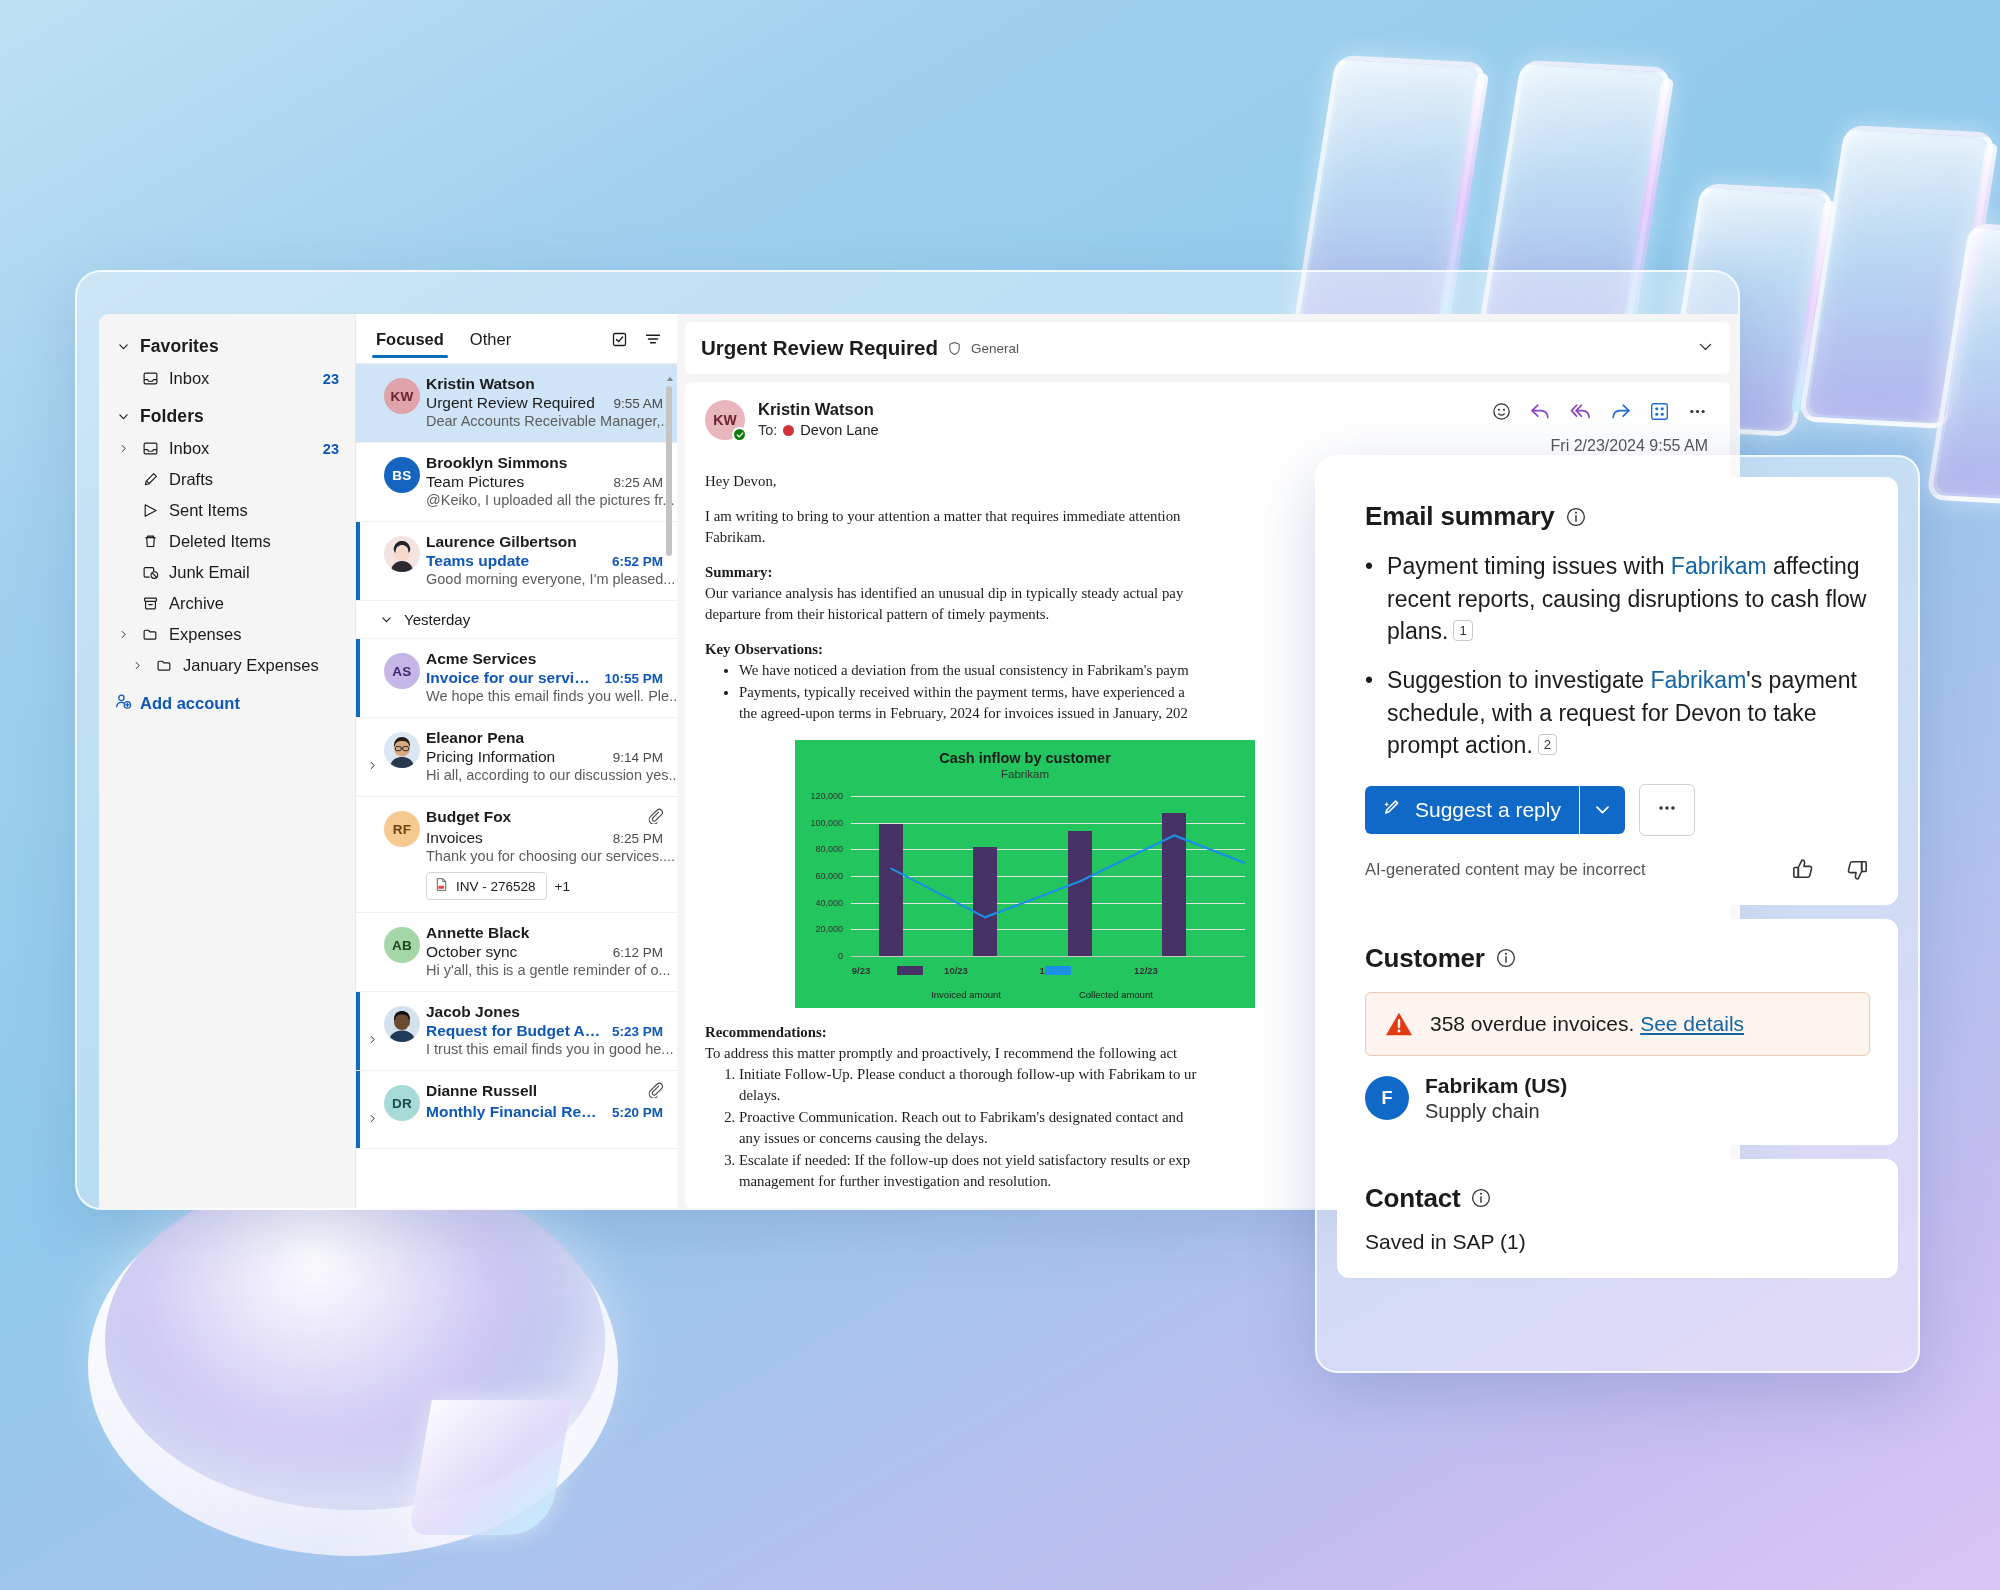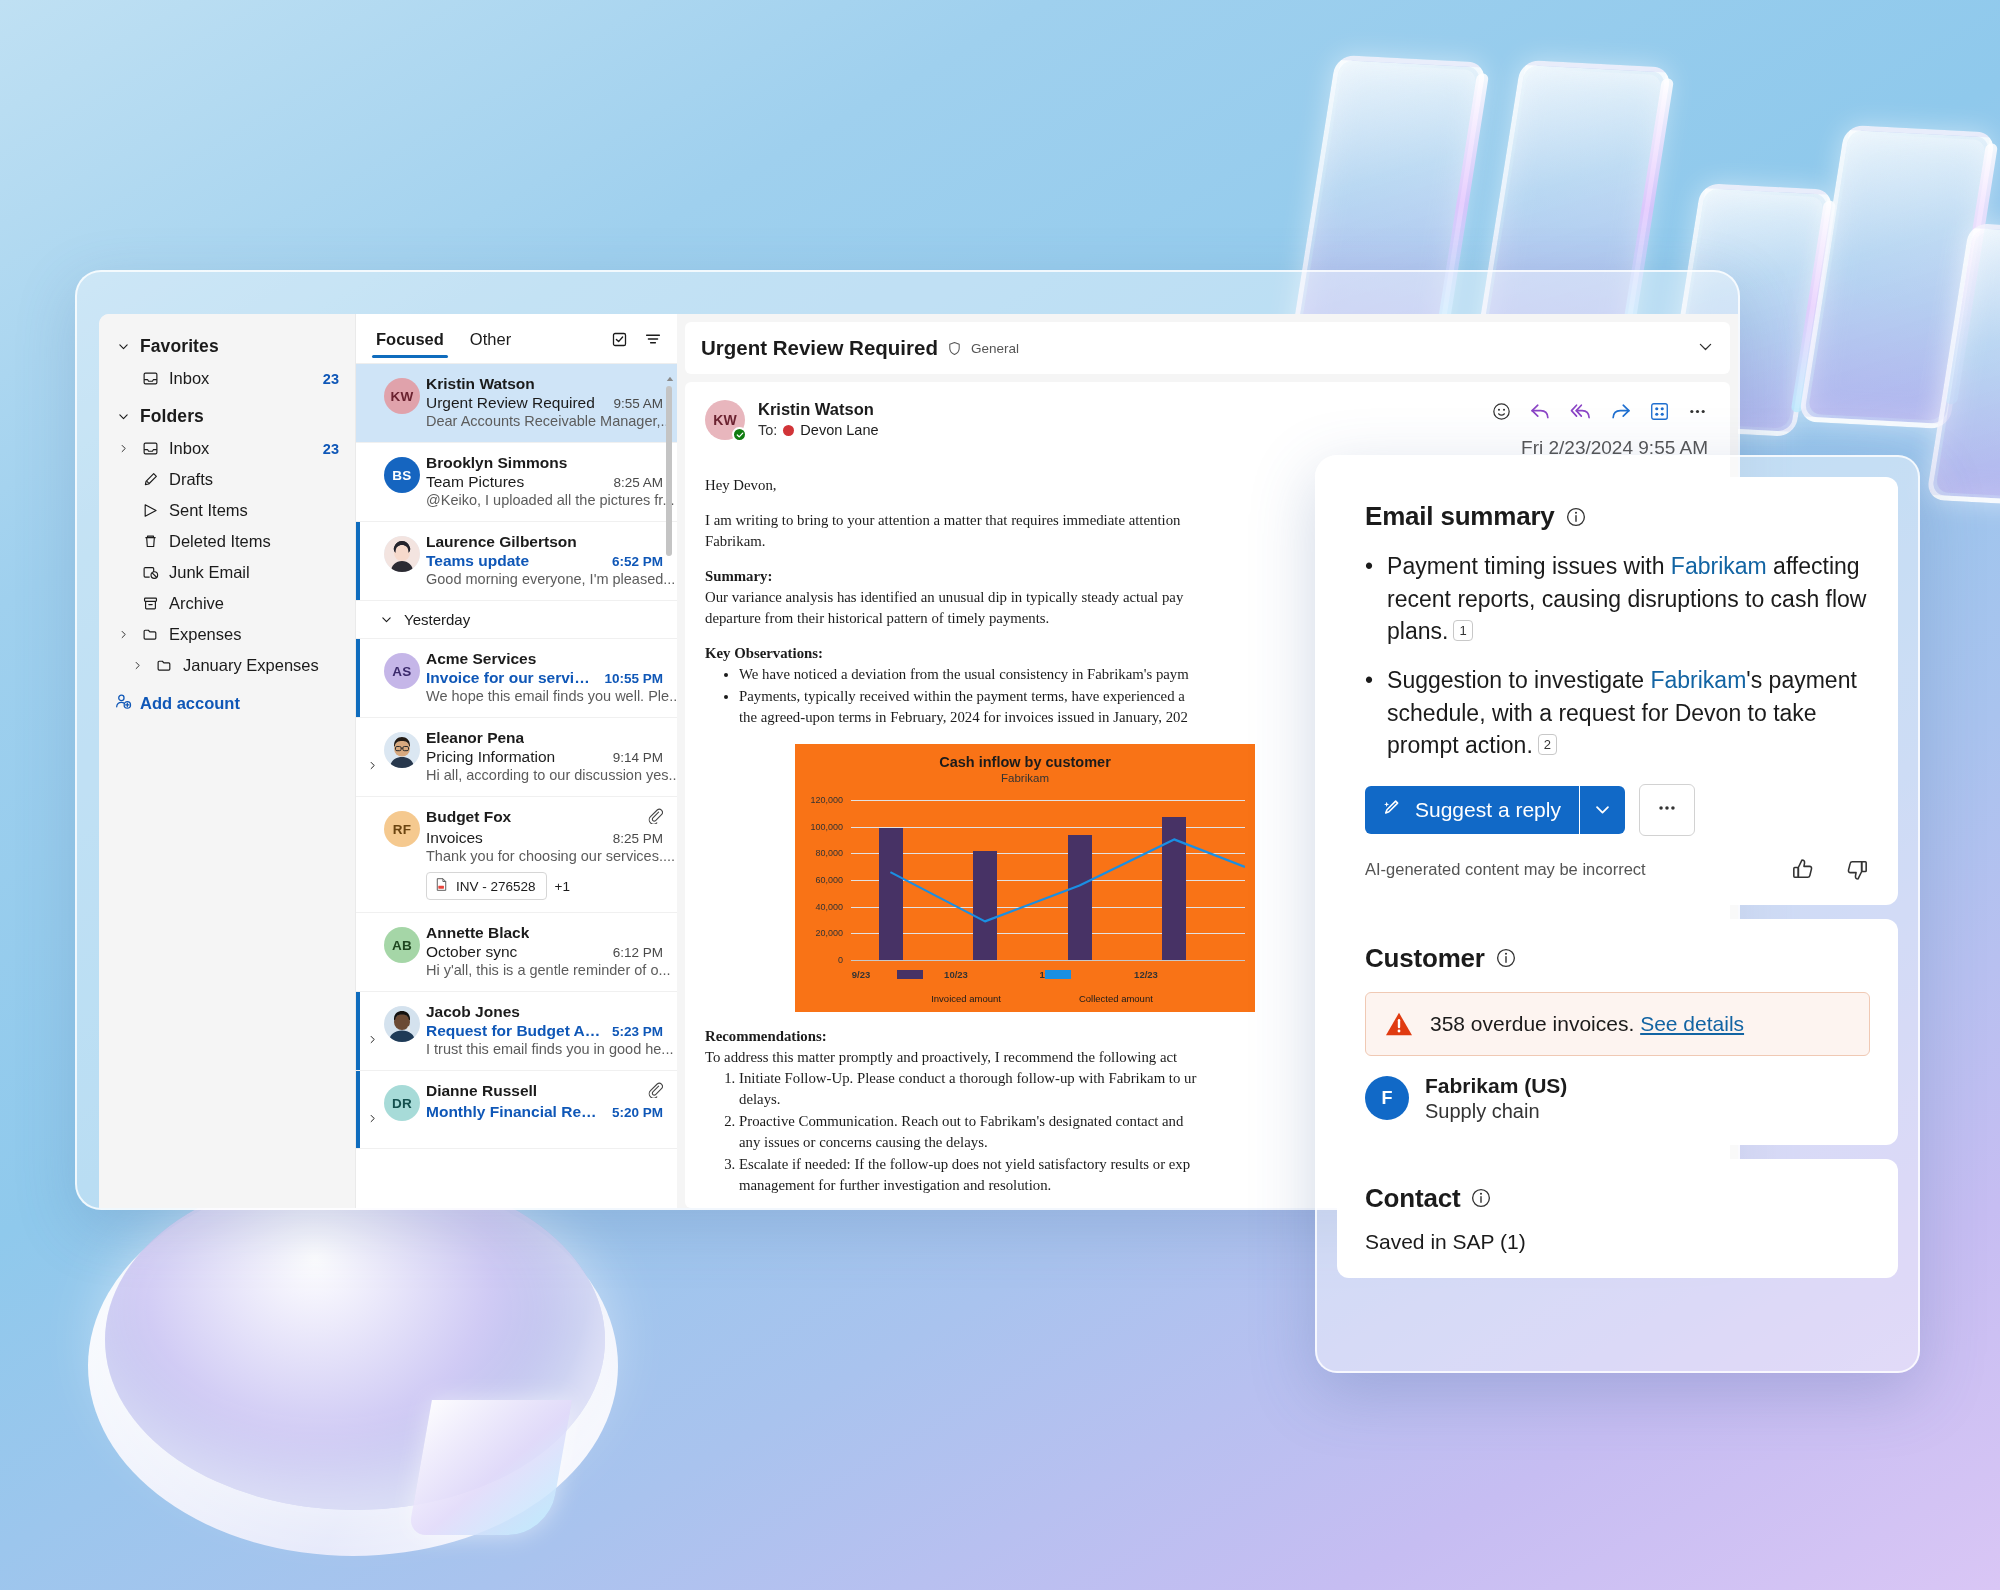--- a/index.html
+++ b/index.html
@@ -178,33 +178,33 @@
     background:#107c10; border:2px solid #fff; display:flex; align-items:center; justify-content:center;
   }
   .sname { font-size: 16.5px; color:#1b1b1b; font-weight:600; }
   .torow { display:flex; align-items:center; gap:6px; margin-top:3px; }
   .torow .tolbl { font-size: 14.5px; color:#333; }
   .reddot { width:11px; height:11px; border-radius:50%; background:#d13438; display:inline-block; }
   .toname { font-size: 14.5px; color:#1b1b1b; }
   .msg-actions { margin-left:auto; text-align:right; }
   .act-icons { display:flex; align-items:center; gap: 17px; justify-content:flex-end; }
   .act-icons .ai { cursor:pointer; display:flex; }
-  .msg-date { font-size: 19px; color:#555; margin-top: 14px; white-space:nowrap;text-align:right; }
+  .msg-date { font-size: 16px; color:#555; margin-top: 14px; white-space:nowrap;text-align:right; }
 
   .mailbody { margin-top: 16px; font-family:"Liberation Serif", serif; }
   .mailbody p { font-size: 14.8px; color:#1b1b1b; line-height: 1.42; white-space:nowrap; }
   .mailbody .sp { height: 14px; }
   .mailbody b { font-weight: 700; }
   .mailbody ul, .mailbody ol { margin: 0 0 0 34px; }
   .mailbody li { font-size: 14.8px; color:#1b1b1b; line-height:1.42; margin-bottom: 1px; }
   .mailbody li .l2 { display:block; }
 
   
   .chartbox {
-    background:#f97316; width: 460px; height: 268px; margin: 16px 0 0 90px;
+    background:#22c55e; width: 460px; height: 268px; margin: 16px 0 0 90px;
     position: relative; padding: 10px 0 0 0;
   }
   .ch-title { text-align:center; font-family:"Liberation Sans",sans-serif; font-size:14.5px; font-weight:700; color:#1b1b1b; }
   .ch-sub { text-align:center; font-family:"Liberation Sans",sans-serif; font-size:11.5px; color:#333; margin-top:2px; }
   .ch-plot { position:absolute; left:56px; right:10px; top:56px; bottom:52px; }
   .ch-ylabels { position:absolute; left:0; top:56px; bottom:52px; width:52px; }
   .ch-ylabel { position:absolute; right:4px; transform:translateY(-50%); font-family:"Liberation Sans",sans-serif; font-size:9px; color:#333; }
   .grid { position:absolute; left:0; right:0; height:1px; background:#e2e2e2; }
   .grid.zero { background:#c8c8c8; }
   .bar { position:absolute; bottom:0; width:24px; background:#473265; }

